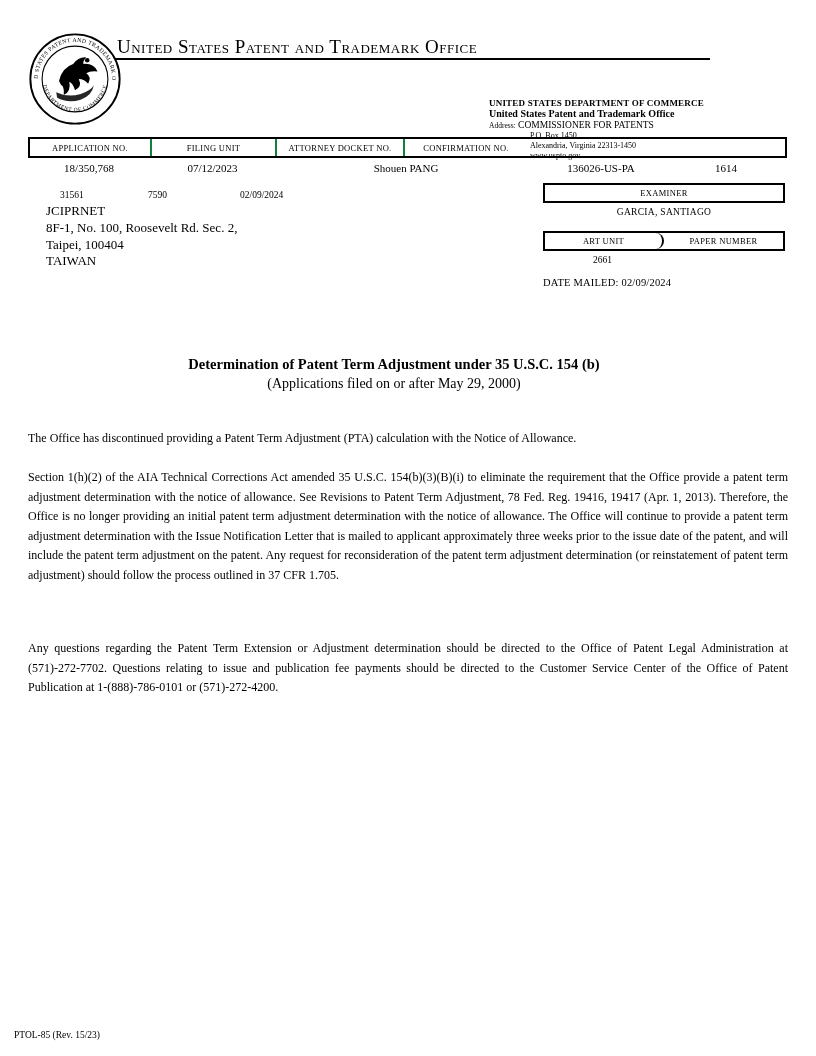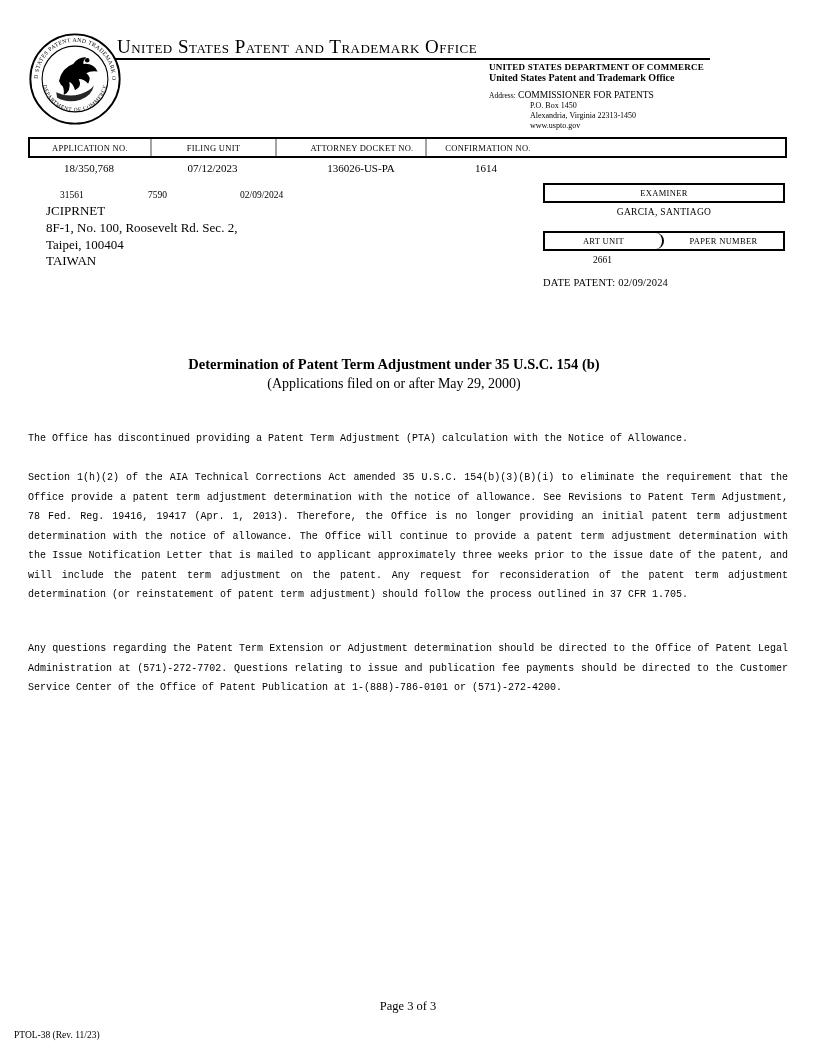--- a/index.html
+++ b/index.html
@@ -36,54 +36,54 @@
     left: 115px; top: 58px;
     width: 595px; height: 0;
     border-top: 2px solid #000;
   }
   .commerce {
     position: absolute;
     left: 489px; top: 62px;
     width: 300px;
     line-height: 1.12;
   }
-  .commerce .c1 { font-weight: bold; font-size: 9px; letter-spacing: 0.2px; }
+  .commerce .c1 { font-weight: bold; font-size: 9px; letter-spacing: 0.2px; margin-top: 36px; }
   .commerce .c2 { font-weight: bold; font-size: 10px; }
-  .commerce .addr-row { font-size: 9.5px; margin-top: 7px; }
+  .commerce .addr-row { font-size: 9.5px; margin-top: 1px; }
   .commerce .addr-label { font-size: 7.5px; }
   .commerce .sub { font-size: 8px; padding-left: 41px; line-height: 1.25; }
 
   
   .biblio-head {
     position: absolute;
     left: 28px; top: 137px;
     width: 759px; height: 21px;
     display: flex;
     border: 2px solid #000;
   }
   .biblio-head .cell {
     display: flex; align-items: center; justify-content: center;
     font-size: 8.5px;
     letter-spacing: 0.3px;
-    border-right: 2px solid #a3a3a3;
+    border-right: 2px solid #15803d;
     height: 100%;
   }
   .biblio-head .cell:last-child { border-right: none; }
   .biblio-vals {
     position: absolute;
     left: 28px; top: 160px;
     width: 759px; height: 16px;
     display: flex;
   }
   .biblio-vals .cell {
     display: flex; align-items: center; justify-content: center;
     font-size: 11px;
   }
   .w0 { width: 122px; } .w1 { width: 125px; } .w2 { width: 262px; }
-  .w3 { width: 128px; margin-left: 22px; } .w4 { width: 122px; border-radius: 6px; }
+  .w3 { width: 128px; } .w4 { width: 122px; border-radius: 6px; }
 
   
   .corr-meta {
     position: absolute;
     left: 60px; top: 190px;
     font-size: 9.5px;
     display: flex;
   }
   .corr-meta .m1 { width: 88px; }
   .corr-meta .m2 { width: 92px; }
@@ -150,24 +150,23 @@
     position: absolute;
     left: 28px; top: 376px;
     width: 732px;
     text-align: center;
     font-size: 14px;
   }
   .para {
     position: absolute;
     left: 28px;
     width: 760px;
-    font-size: 10px;
+    font-size: 12px;
     line-height: 19.5px;
     text-align: justify;
-    font-family: Liberation Mono, monospace;
   }
   .p1 { top: 429px; }
   .p2 { top: 468px; }
   .p3 { top: 639px; }
 
   
   .page-number {
     position: absolute;
     left: 28px; top: 999px;
     width: 760px;
@@ -220,20 +219,21 @@
 
   <div class="biblio-head">
     <div class="cell w0">APPLICATION NO.</div>
     <div class="cell w1">FILING UNIT</div>
     <div class="cell w3">ATTORNEY DOCKET NO.</div>
     <div class="cell w4">CONFIRMATION NO.</div>
   </div>
   <div class="biblio-vals">
     <div class="cell w0">18/350,768</div>
     <div class="cell w1">07/12/2023</div>
+    <div class="cell w2">Shouen PANG</div>
     <div class="cell w3">136026-US-PA</div>
     <div class="cell w4">1614</div>
   </div>
 
   <div class="corr-meta">
     <span class="m1">31561</span>
     <span class="m2">7590</span>
     <span class="m3">02/09/2024</span>
   </div>
   <div class="corr-block">
@@ -243,25 +243,24 @@
     <div>TAIWAN</div>
   </div>
 
   <div class="examiner-box">EXAMINER</div>
   <div class="examiner-name">GARCIA, SANTIAGO</div>
   <div class="unit-row">
     <div class="cell">ART UNIT</div>
     <div class="cell">PAPER NUMBER</div>
   </div>
   <div class="art-unit-value">2661</div>
-  <div class="date-mailed"><span>DATE PATENT:</span> <span>02/09/2024</span></div>
+  <div class="date-mailed"><span>DATE MAILED:</span> <span>02/09/2024</span></div>
 
   <div class="doc-title">Determination of Patent Term Adjustment under 35 U.S.C. 154 (b)</div>
   <div class="doc-subtitle">(Applications filed on or after May 29, 2000)</div>
 
   <p class="para p1">The Office has discontinued providing a Patent Term Adjustment (PTA) calculation with the Notice of Allowance.</p>
   <p class="para p2">Section 1(h)(2) of the AIA Technical Corrections Act amended 35 U.S.C. 154(b)(3)(B)(i) to eliminate the requirement that the Office provide a patent term adjustment determination with the notice of allowance. See Revisions to Patent Term Adjustment, 78 Fed. Reg. 19416, 19417 (Apr. 1, 2013). Therefore, the Office is no longer providing an initial patent term adjustment determination with the notice of allowance. The Office will continue to provide a patent term adjustment determination with the Issue Notification Letter that is mailed to applicant approximately three weeks prior to the issue date of the patent, and will include the patent term adjustment on the patent. Any request for reconsideration of the patent term adjustment determination (or reinstatement of patent term adjustment) should follow the process outlined in 37 CFR 1.705.</p>
   <p class="para p3">Any questions regarding the Patent Term Extension or Adjustment determination should be directed to the Office of Patent Legal Administration at (571)-272-7702. Questions relating to issue and publication fee payments should be directed to the Customer Service Center of the Office of Patent Publication at 1-(888)-786-0101 or (571)-272-4200.</p>
 
-  <div class="page-number">Page 3 of 3</div>
-  <div class="form-number">PTOL-38 (Rev. 11/23)</div>
+  <div class="form-number">PTOL-85 (Rev. 15/23)</div>
 
 </div>
 
 </body></html>

